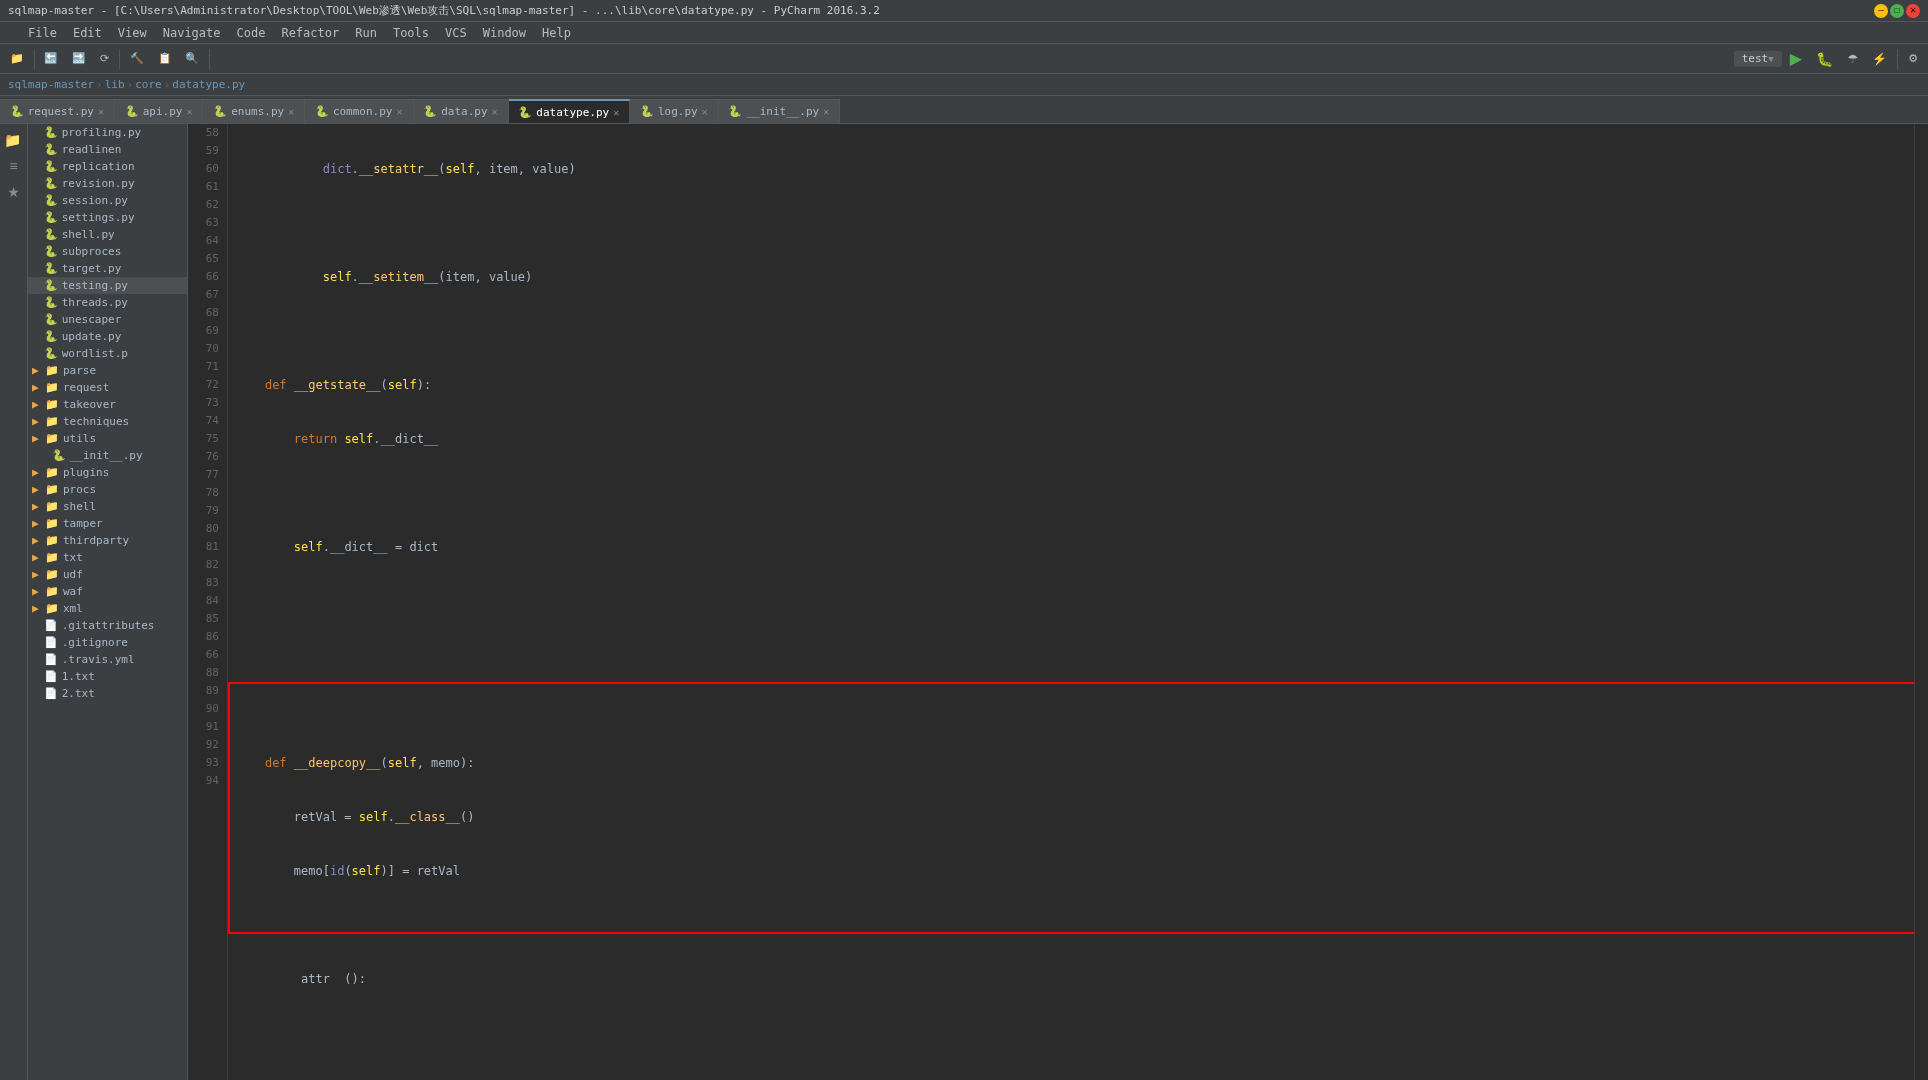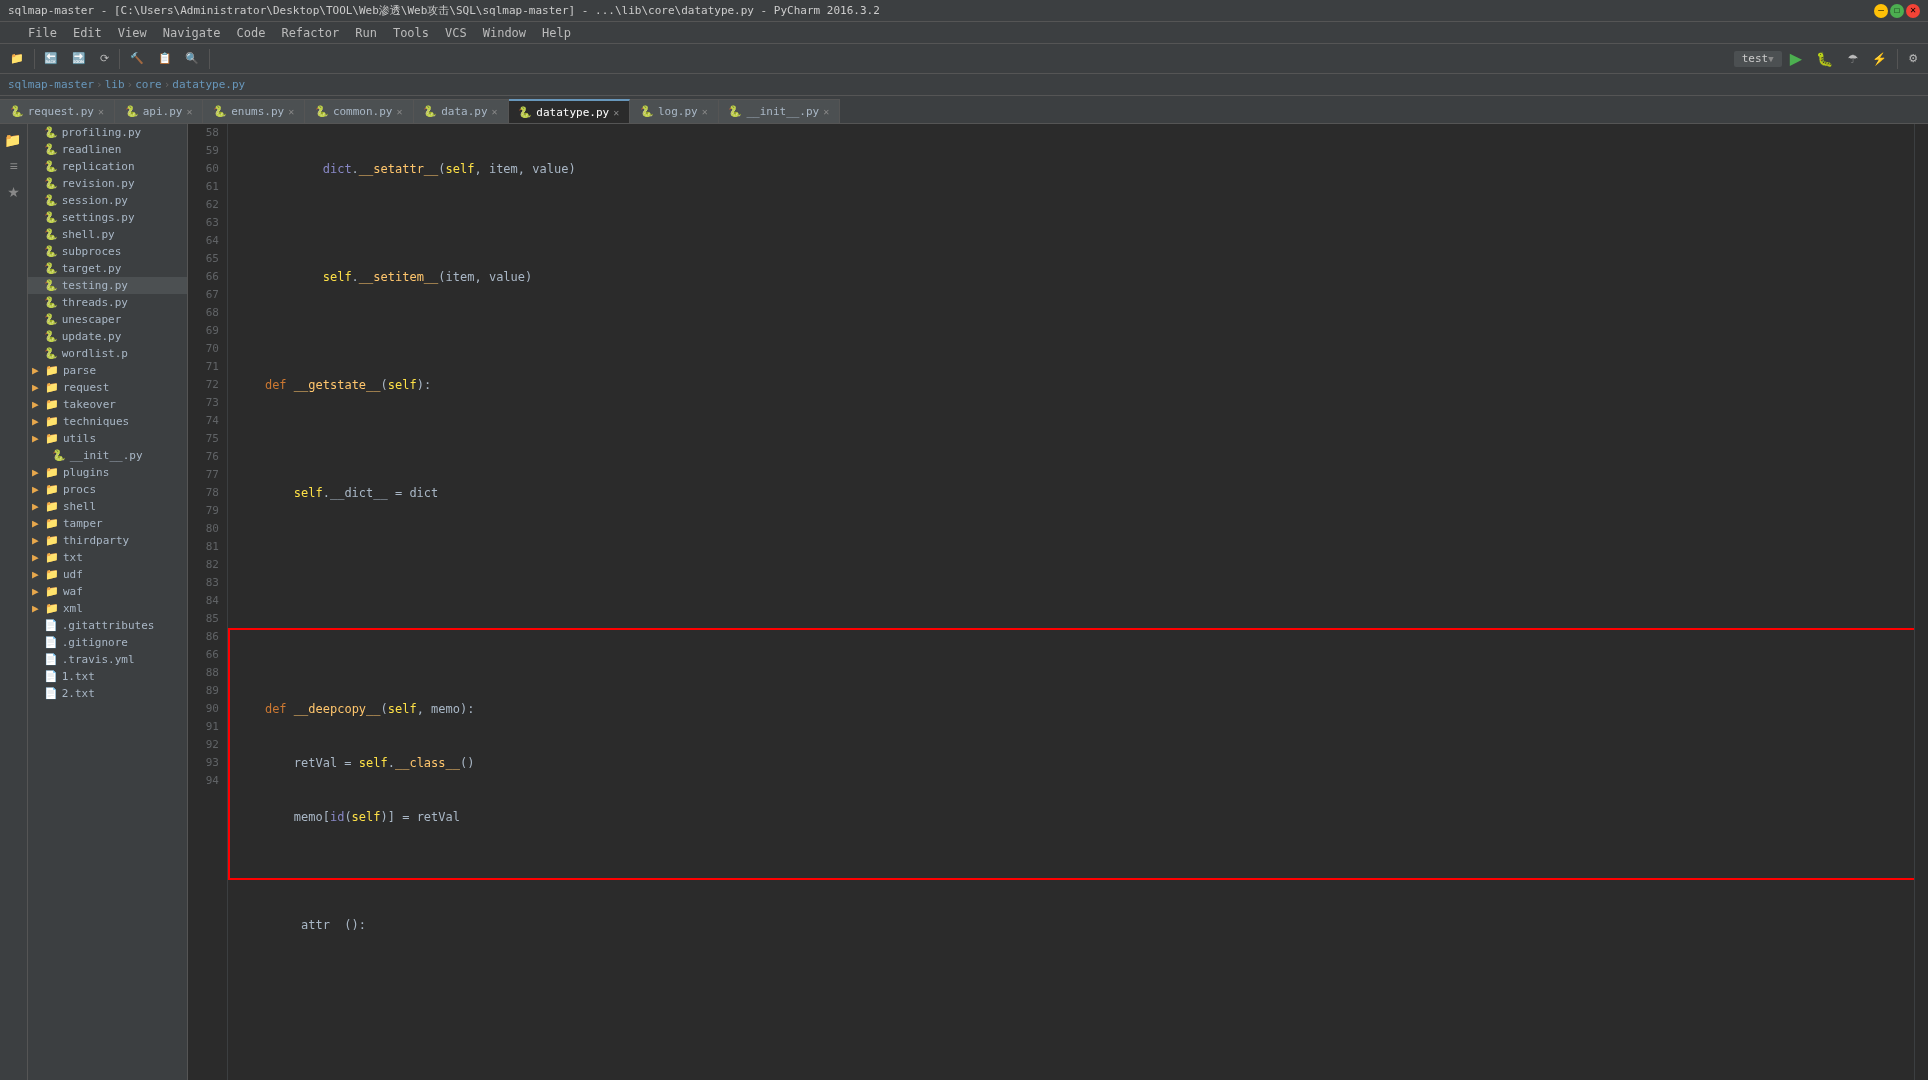--- a/index.html
+++ b/index.html
@@ -525,20 +525,21 @@
         <div>93</div>
           <div>94</div>
       </div>
 
       <div id="code-content">
         <div class="code-line">            <span class="builtin">dict</span>.<span class="fn">__setattr__</span>(<span class="self-kw">self</span>, item, value)</div>
         <div class="code-line"> </div>
         <div class="code-line">            <span class="self-kw">self</span>.<span class="fn">__setitem__</span>(item, value)</div>
         <div class="code-line"> </div>
         <div class="code-line">    <span class="kw">def</span> <span class="fn">__getstate__</span>(<span class="self-kw">self</span>):</div>
+        <div class="code-line">        <span class="kw">return</span> <span class="self-kw">self</span>.__dict__</div>
         <div class="code-line"> </div>
         <div class="code-line">        <span class="self-kw">self</span>.__dict__ = dict</div>
         <div class="code-line"> </div>
 
         
         <div style="position:relative;">
           <div style="
             position: absolute;
             top: 0;
             left: -8px;

